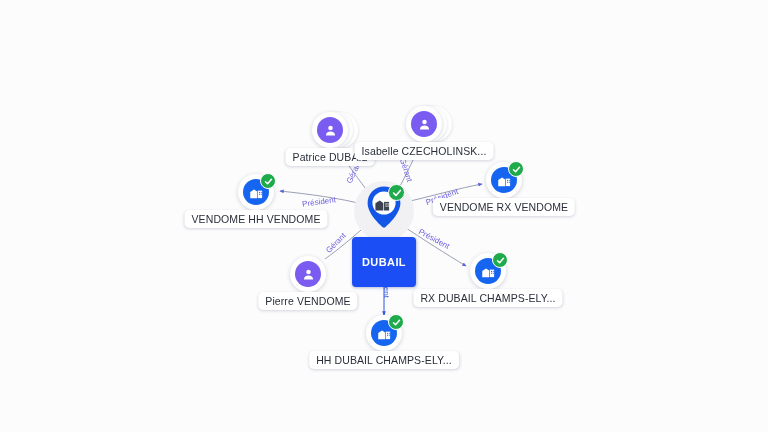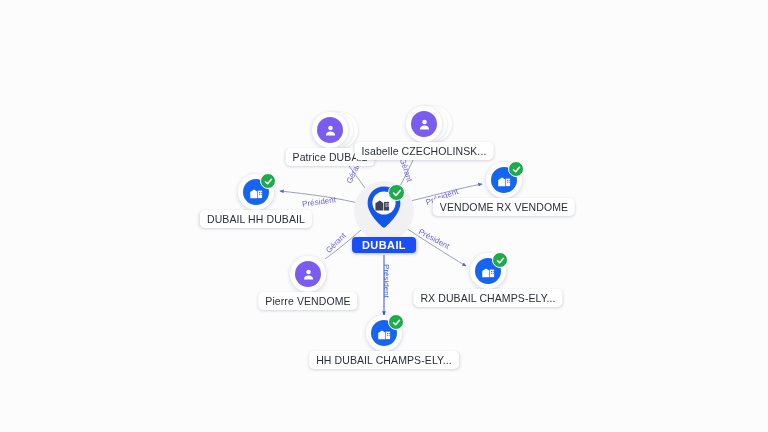--- a/index.html
+++ b/index.html
@@ -80,21 +80,21 @@
     position:absolute;right:-1px;top:-1px;
     width:15px;height:15px;border-radius:50%;
     background:#1faa4b;border:1.7px solid #ffffff;
     display:flex;align-items:center;justify-content:center;z-index:3;
   }
   .pin-label{
     position:absolute;left:50%;top:24px;
     transform:translateX(-50%);
     background:#1b4ef5;color:#ffffff;
     font-size:11px;font-weight:700;letter-spacing:.4px;
-    padding:2px 10px;border-radius:4px;
+    padding:19px 10px;border-radius:4px;
     box-shadow:0 1px 3px rgba(20,40,120,.3);
     white-space:nowrap;
   }
 
   
   .edge-label{
     position:absolute;
     font-size:8px;
     color:#6b5fe0;
     white-space:nowrap;
@@ -179,21 +179,21 @@
             <rect x="16" y="14" width="1.6" height="1.6" fill="#1565f0"></rect>
             <rect x="18.8" y="14" width="1.6" height="1.6" fill="#1565f0"></rect>
           </svg>
         </div>
         <div class="check">
           <svg width="9" height="9" viewBox="0 0 24 24" fill="none" stroke="#ffffff" stroke-width="4" stroke-linecap="round" stroke-linejoin="round">
             <path d="M4 12.5 L9.5 18 L20 6"></path>
           </svg>
         </div>
       </div>
-      <div class="label below">DUBAIL HH DUBAIL</div>
+      <div class="label below">VENDOME HH VENDOME</div>
     </div>
   </div>
 
   <div class="node" style="left:504px;top:180px;">
     <div class="node-hit">
       <div class="avatar">
         <div class="disc company">
           <svg width="15" height="15" viewBox="0 0 24 24" fill="#ffffff">
             <path d="M2 21V11l6-4 5 3.4V21z"></path>
             <path d="M14 21V9h7v12z"></path>

